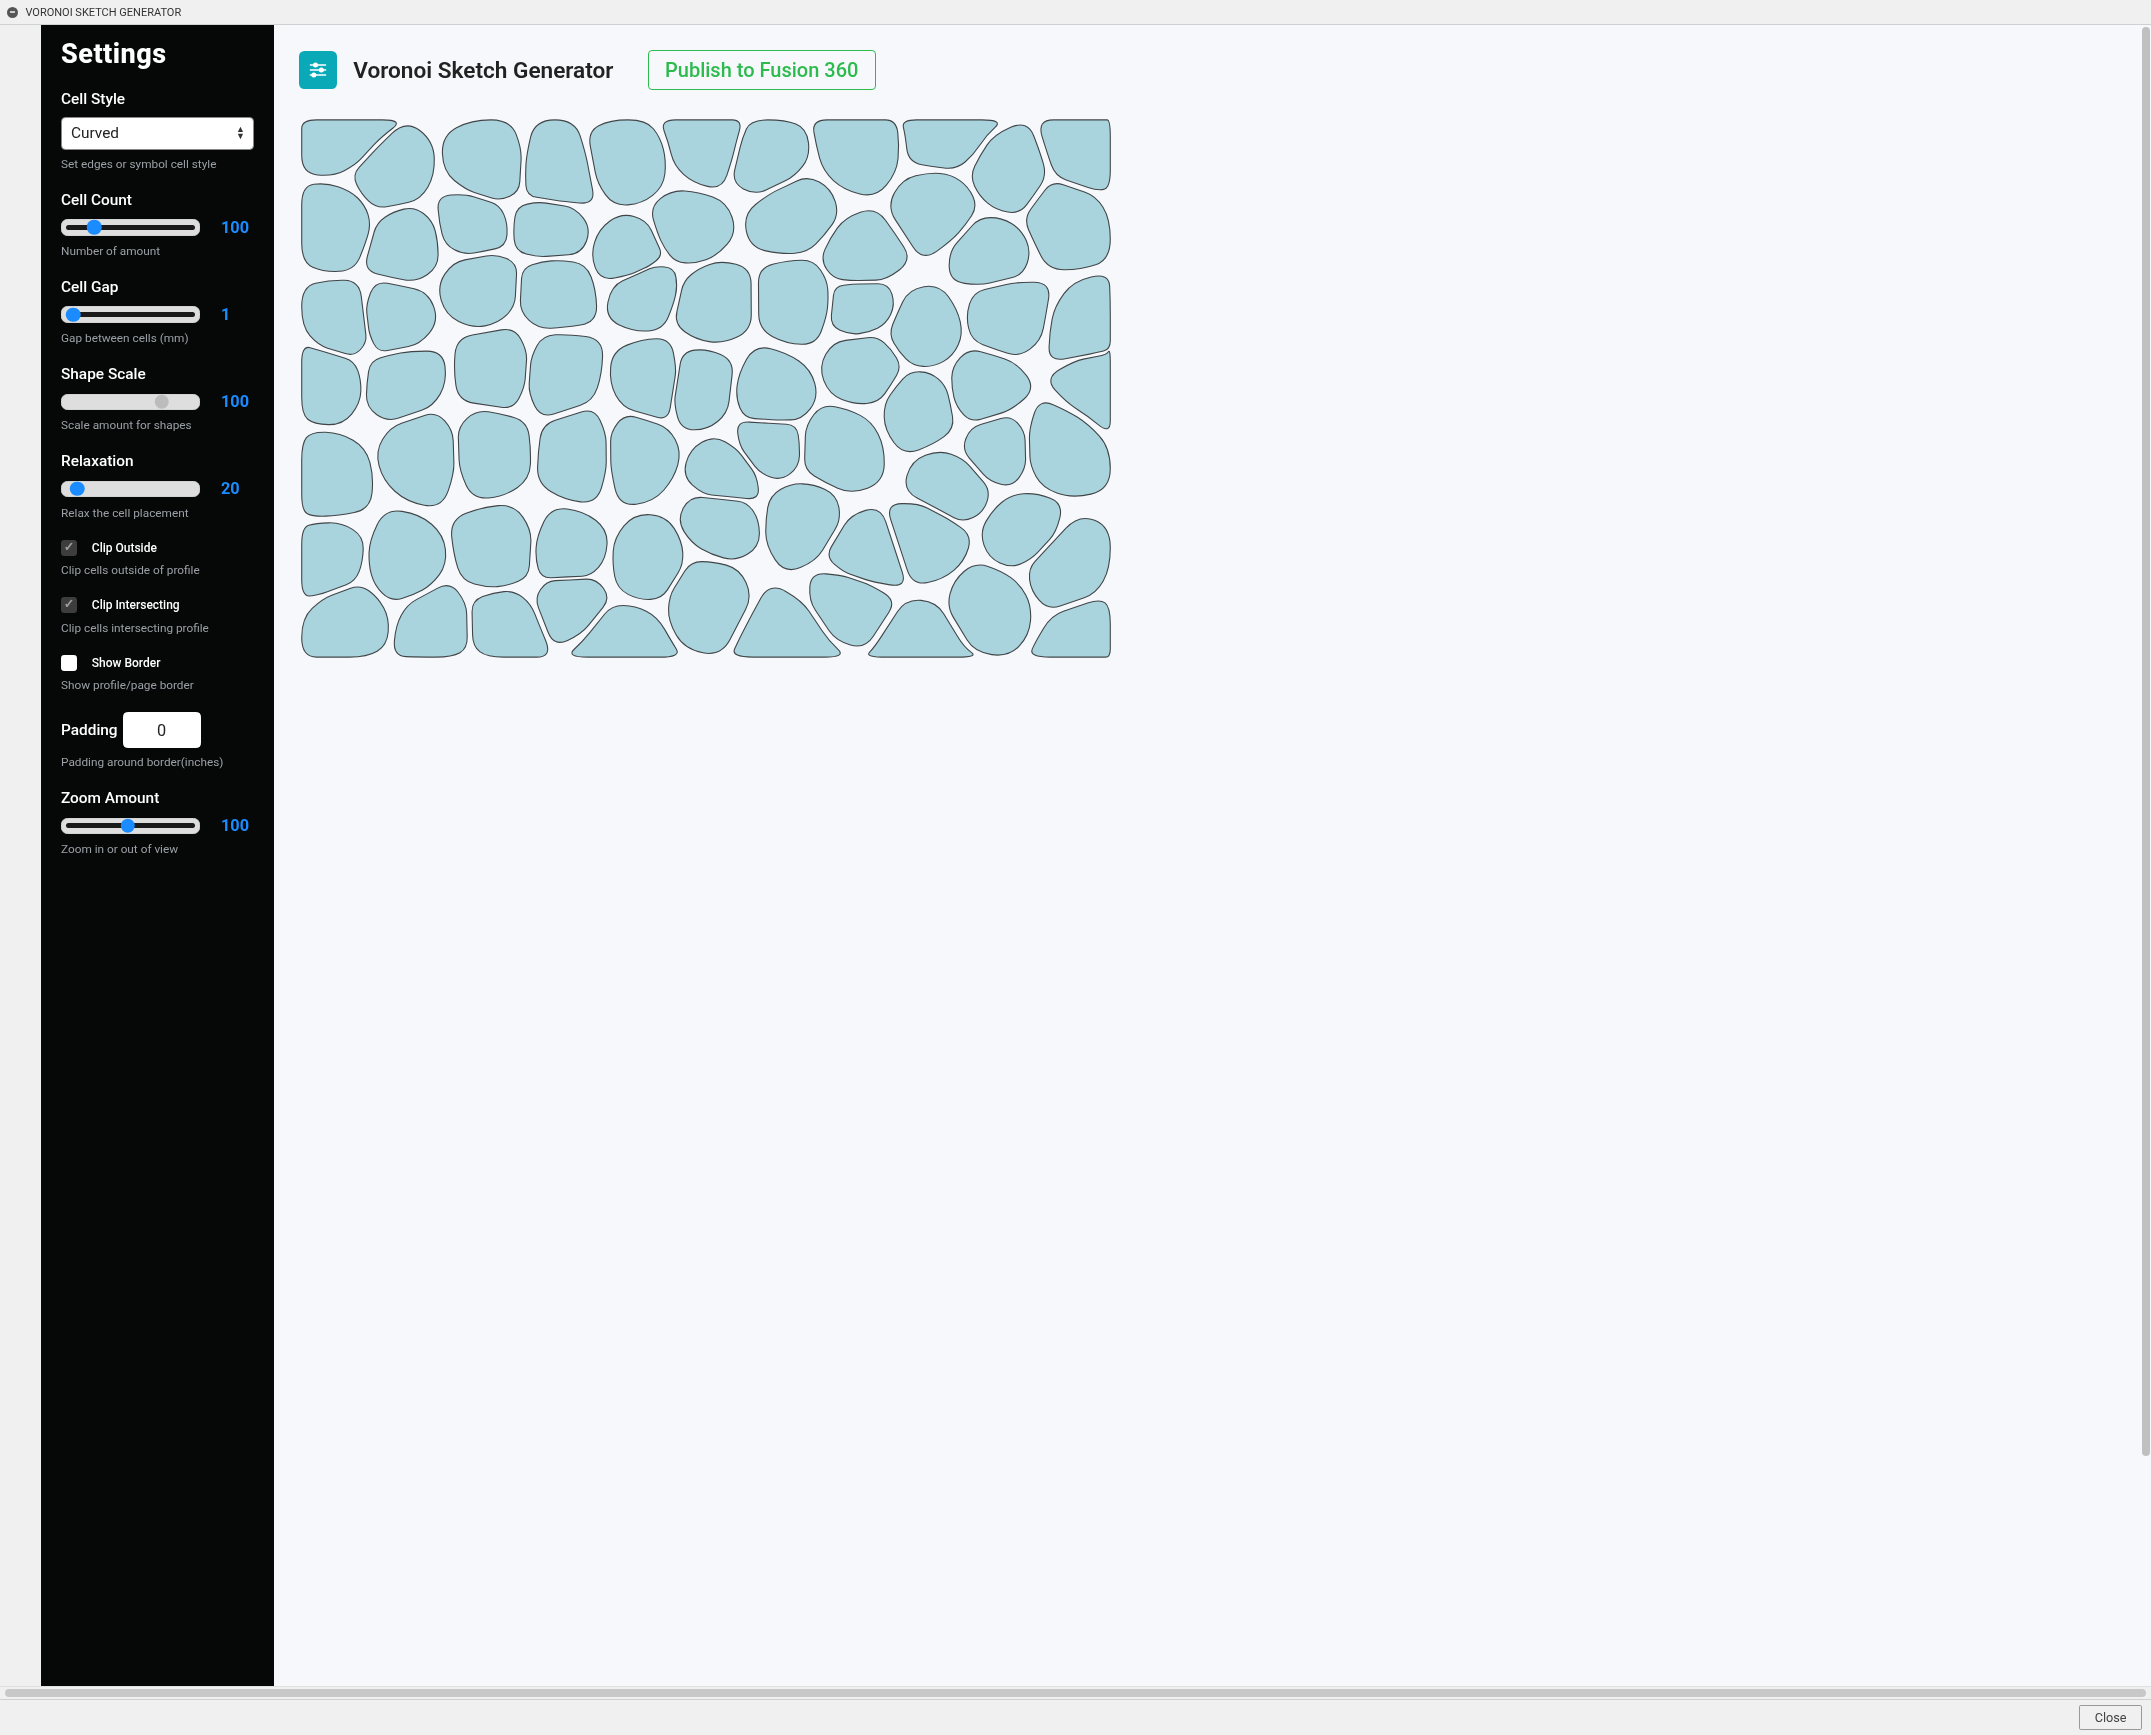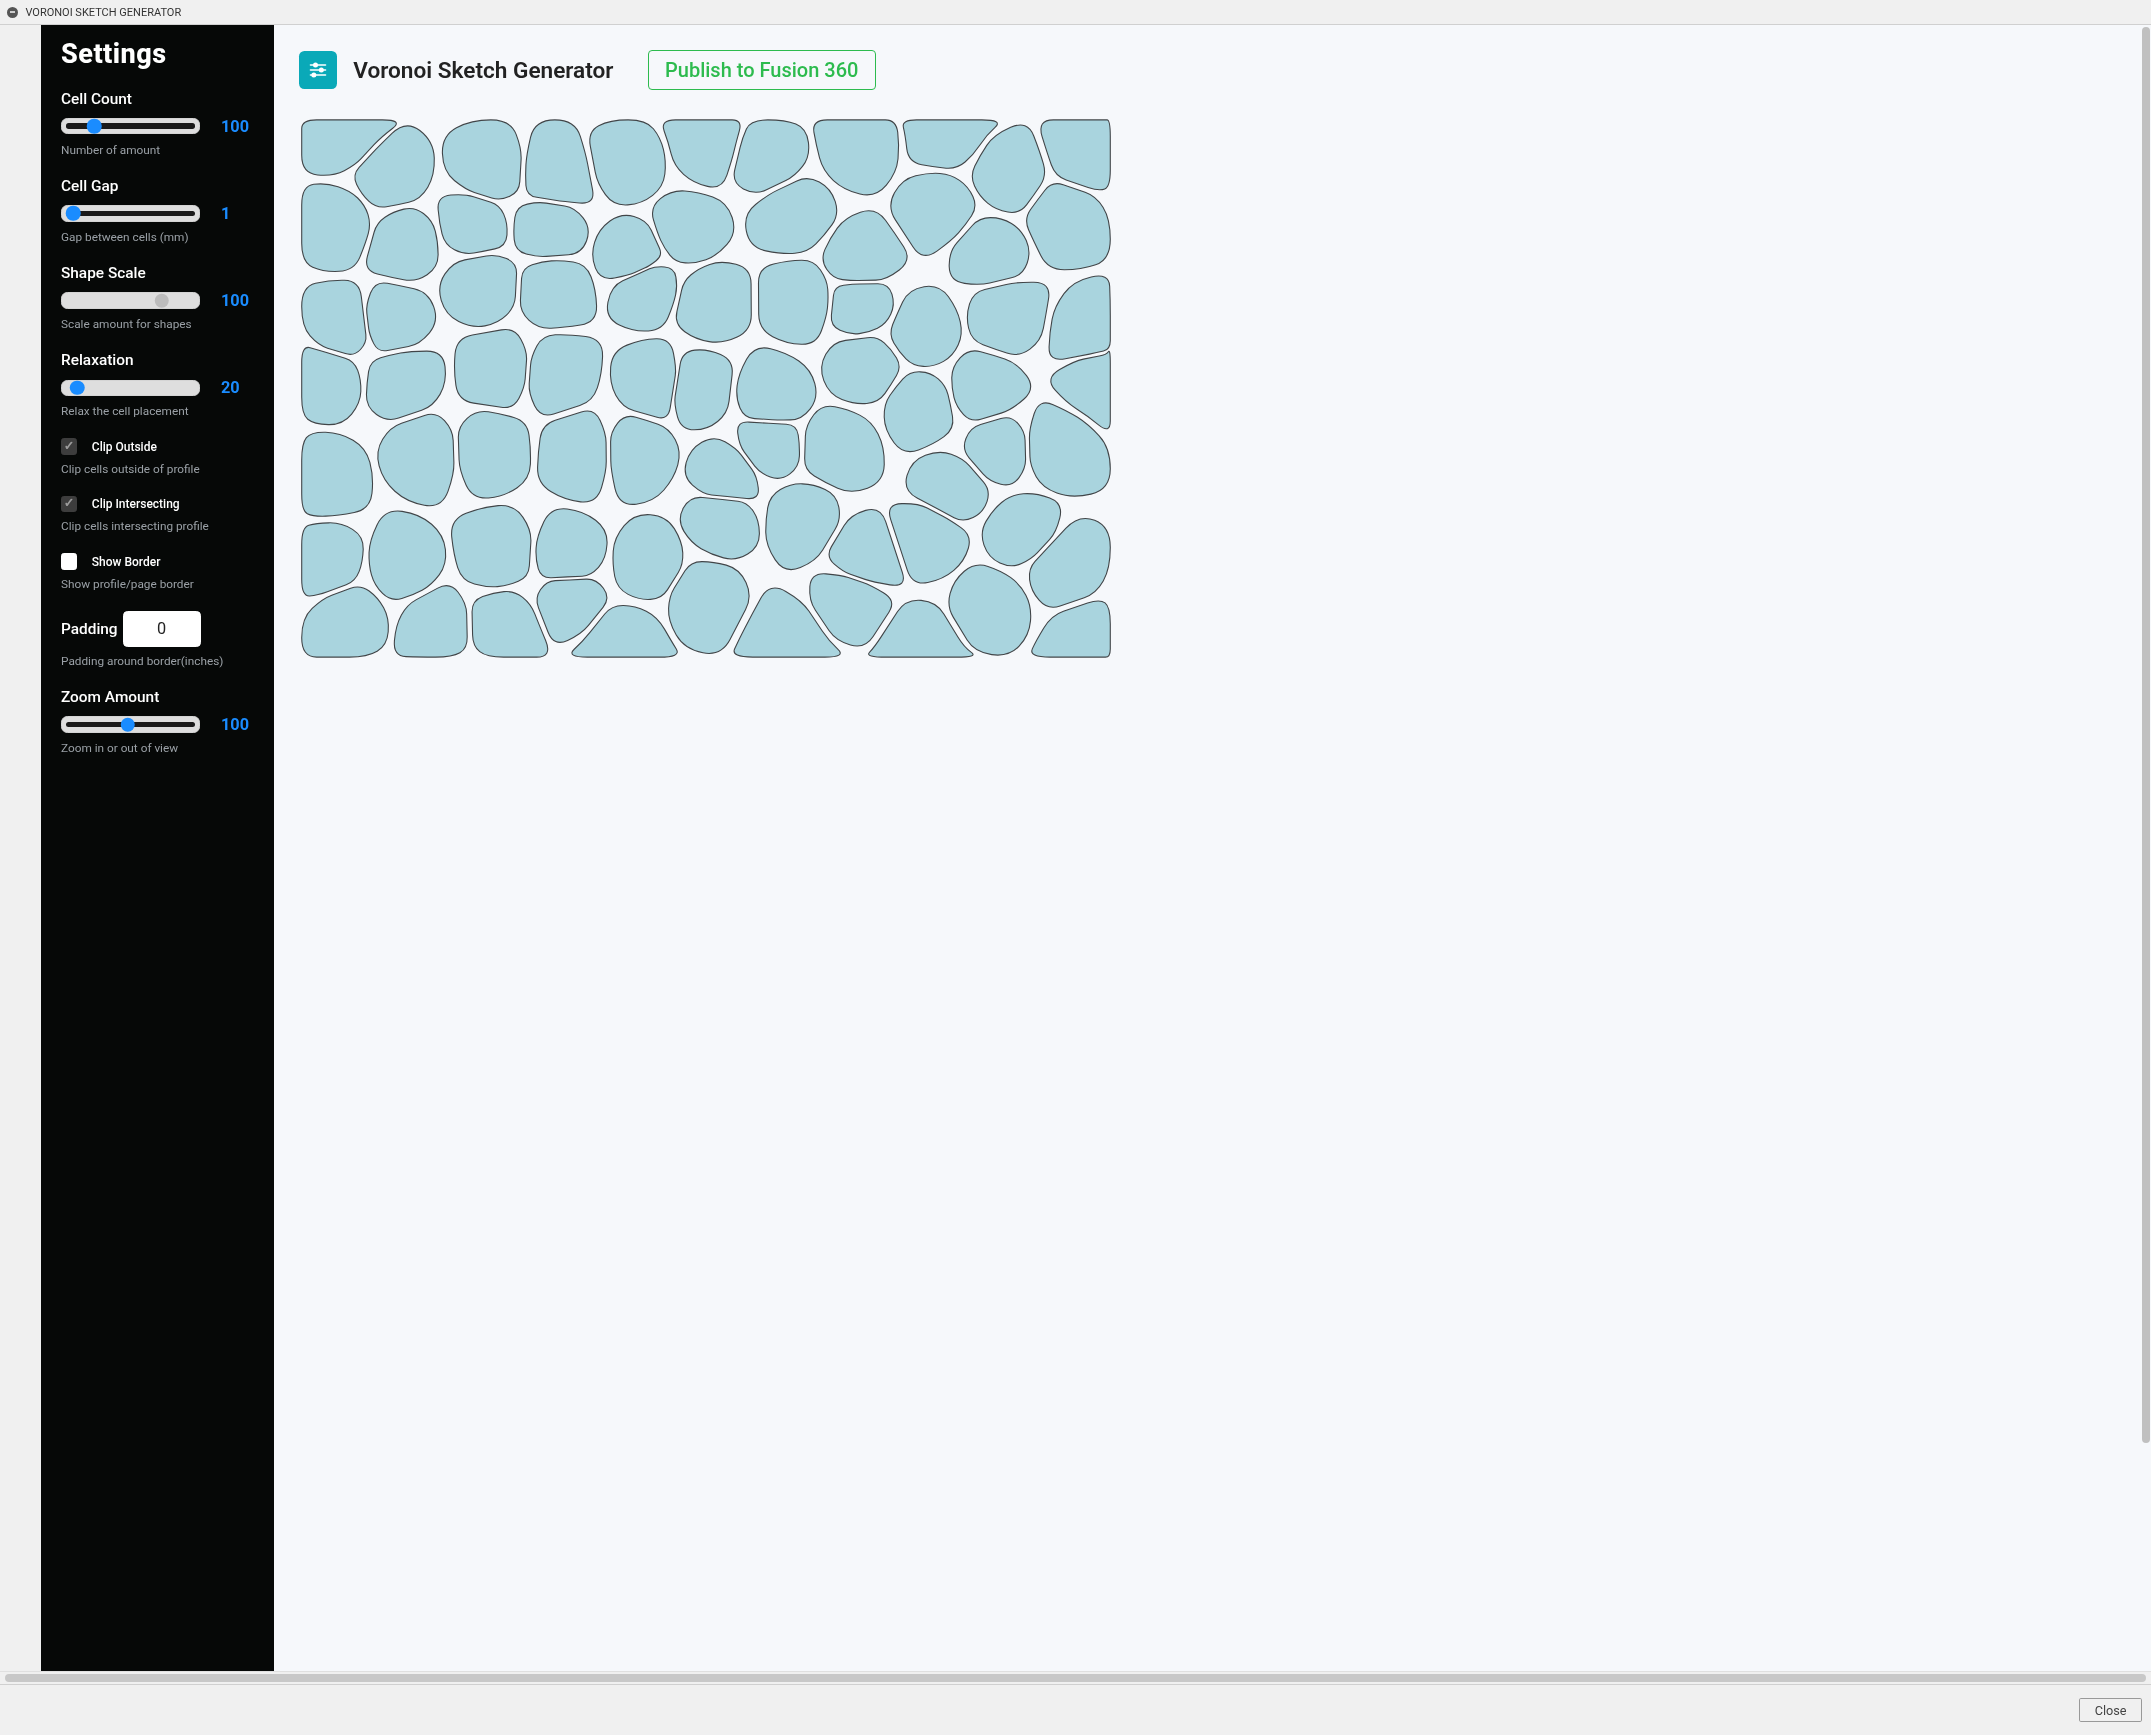--- a/index.html
+++ b/index.html
@@ -35,40 +35,48 @@
 .main{flex:1;background:#f6f8fb;display:flex;flex-direction:column;overflow:auto;position:relative;padding:25px 25px 0;}
 .main-header{display:flex;align-items:center;gap:16.3px;margin-bottom:27px;}
 .icon-box{width:38px;height:38px;background:#0aa9b8;border-radius:5.4px;display:flex;align-items:center;justify-content:center;}
 .main-title{font-size:22.6px;font-weight:600;color:#222;}
 .publish-btn{border:1.4px solid #2dbb4e;color:#2dbb4e;background:transparent;padding:7.2px 16.3px;border-radius:4px;font-size:20px;font-weight:500;cursor:pointer;margin-left:18px;}
 .canvas{width:814px;height:543px;margin-bottom:16.3px;}
 .footer-text{text-align:center;color:#8f9599;font-size:15.4px;padding:54px 0 18px;}
 .footer-text b{color:#6b7075;font-weight:700;}
 .bottom-scroll{height:12.7px;background:#f0f0f0;border-top:0.9px solid #e0e0e0;display:flex;align-items:center;padding:0 5.4px;}
 .bottom-scroll .track{flex:1;height:8.1px;background:#c8c8c8;border-radius:4.5px;}
-.bottom-bar{height:51px;background:#f0f0f0;display:flex;align-items:center;justify-content:flex-end;padding:0 9px;border-top:0.9px solid #d0d0d0;}
+.bottom-bar{height:36px;background:#f0f0f0;display:flex;align-items:center;justify-content:flex-end;padding:0 9px;border-top:0.9px solid #d0d0d0;}
 .close-btn{background:#f0f0f0;border:0.9px solid #999;padding:3.6px 14.5px;font-size:12.7px;color:#444;border-radius:1.8px;cursor:pointer;}
 .right-scroll{position:absolute;right:0;top:0;width:10px;height:100%;background:transparent;}
 .right-scroll .thumb{width:8.1px;margin:1.8px auto 0;height:86%;background:#c0c0c0;border-radius:4.5px;}
 svg.voronoi{width:100%;height:100%;}
 svg.voronoi path{fill:#a9d4de;stroke:#414548;stroke-width:1.2;}
 </style>
 </head>
 <body>
 
 <div class="titlebar">
   <span class="titlebar-dot"></span>
   <span>VORONOI SKETCH GENERATOR</span>
 </div>
 
 <div class="content">
 
   <aside class="sidebar">
     <h1>Settings</h1>
 
+    <div class="group">
+      <div class="group-label">Cell Style</div>
+      <div class="select-wrap">
+        <select><option>Curved</option></select>
+        <div class="select-arrows">▲<br>▼</div>
+      </div>
+      <div class="group-help">Set edges or symbol cell style</div>
+    </div>
 
     <div class="group">
       <div class="group-label">Cell Count</div>
       <div class="slider-row">
         <div class="slider-outer">
             <div class="slider-inner" id="tr-count">
               <div class="slider-thumb" id="th-count" style="left: 22%;"></div>
             </div>
           </div>
         <span class="slider-val">100</span>

